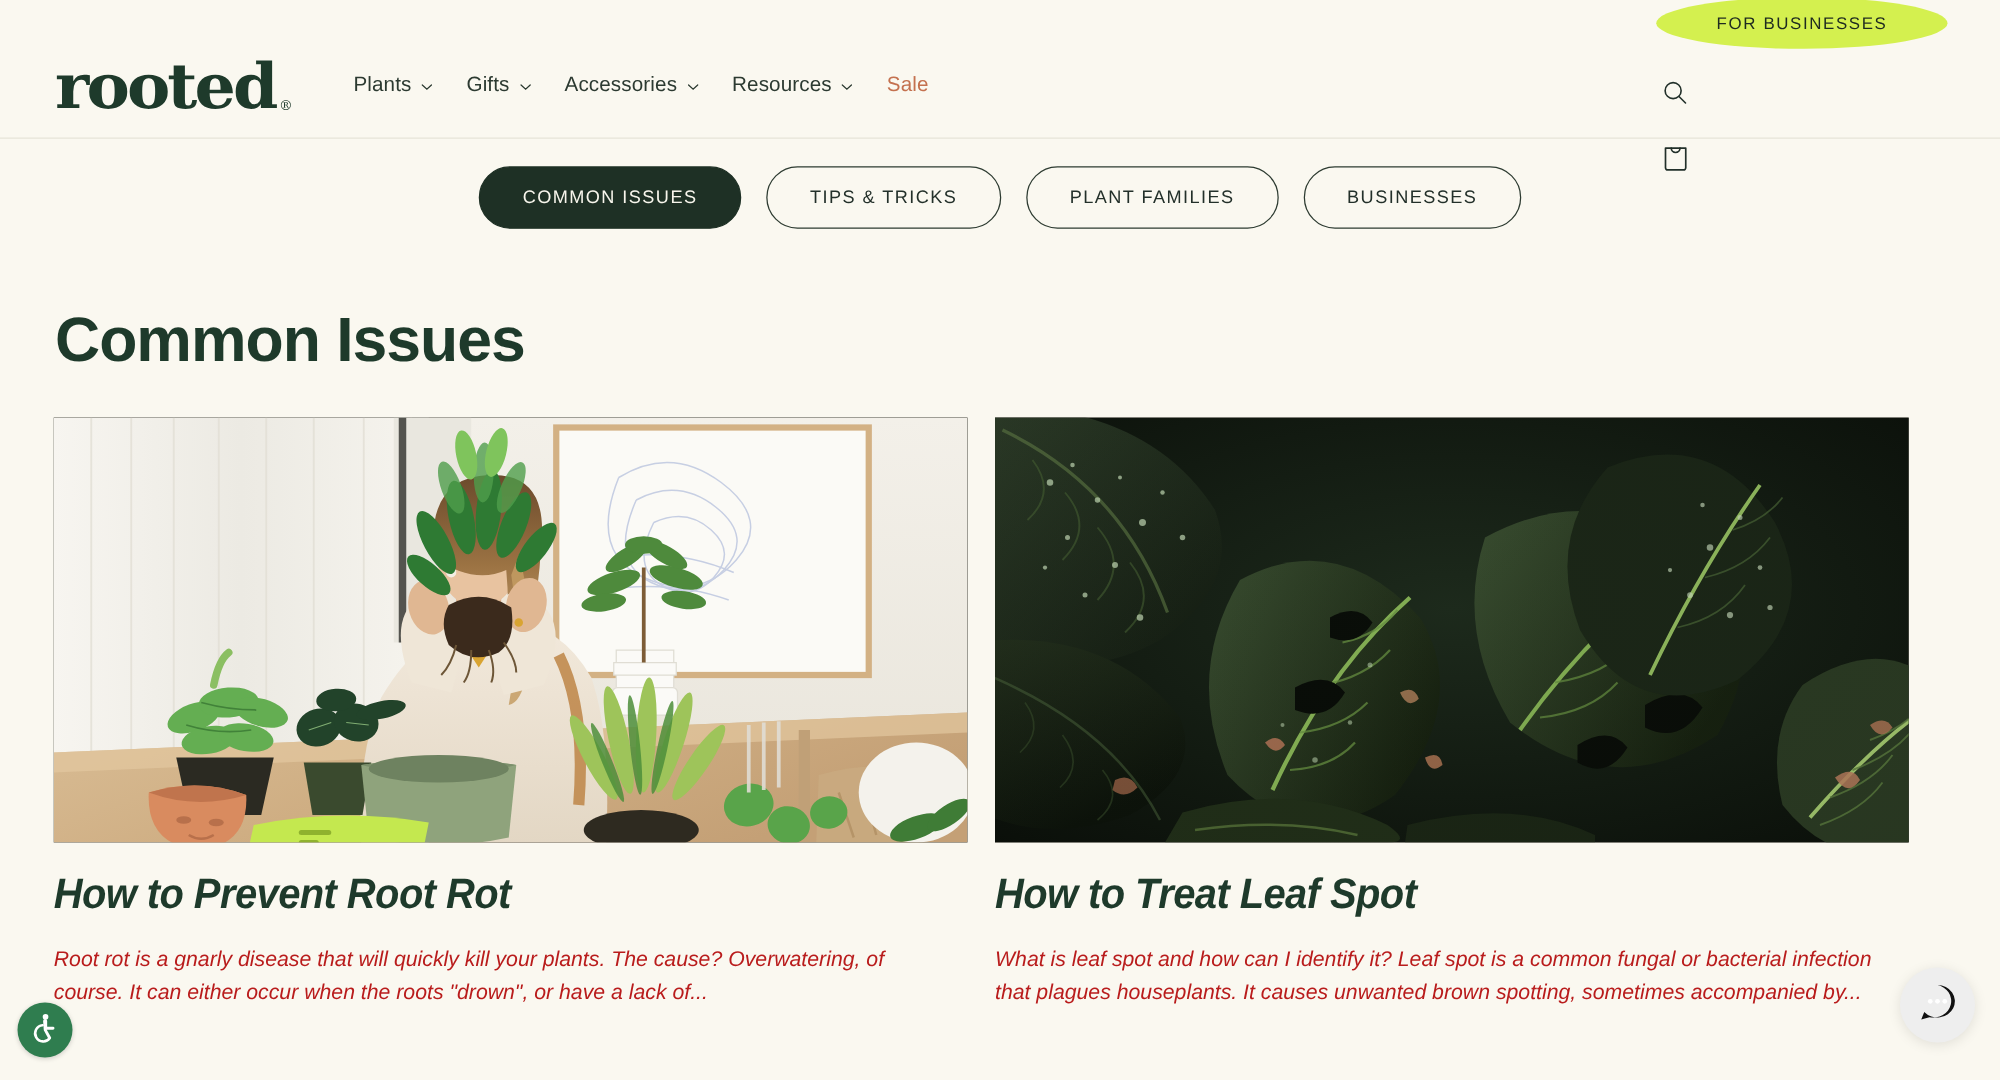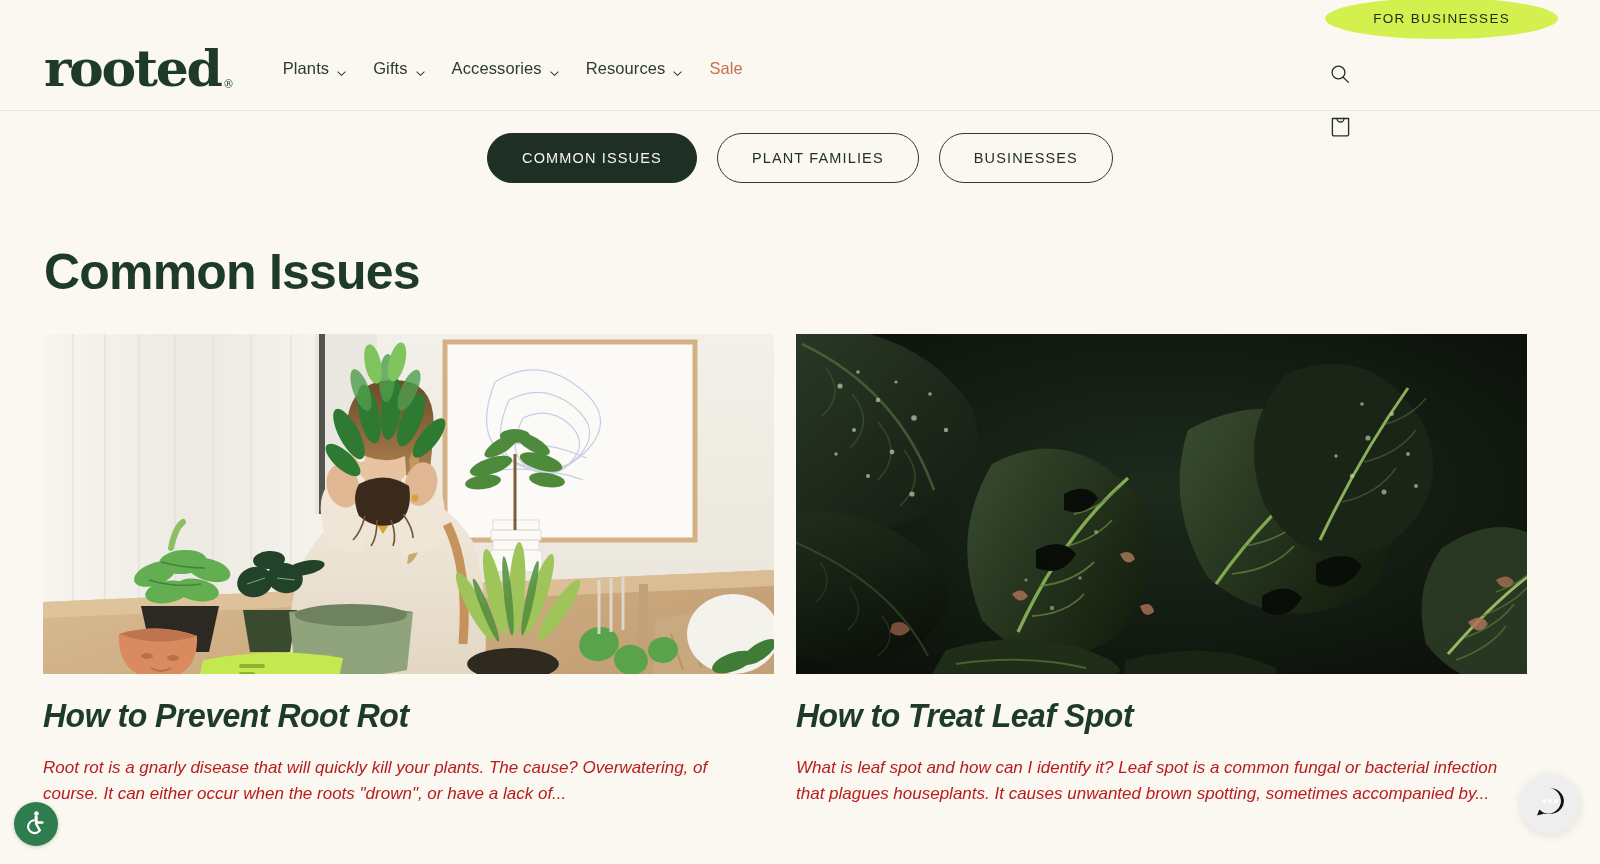--- a/index.html
+++ b/index.html
@@ -53,21 +53,21 @@
   }
 
   .mainnav {
     display: flex;
     align-items: center;
     gap: 26px;
     margin-left: 56px;
   }
   .navitem {
     display: flex;
-    align-items: flex-end;
+    align-items: center;
     gap: 7px;
     font-size: 16.5px;
     color: #2c3a31;
     letter-spacing: .1px;
     cursor: pointer;
     white-space: nowrap;
   }
   .navitem.sale { color: #c4714f; }
   .chev {
     width: 11px;
@@ -266,20 +266,21 @@
           <path d="M4.2 7.2 h15.6 v15.2 a1.6 1.6 0 0 1 -1.6 1.6 h-12.4 a1.6 1.6 0 0 1 -1.6 -1.6 z" fill="none" stroke="#22302a" stroke-width="1.3" stroke-linejoin="round"></path>
           <path d="M8.6 7.2 a3.4 3.4 0 0 0 6.8 0" fill="none" stroke="#22302a" stroke-width="1.3" stroke-linecap="round"></path>
         </svg>
       </span>
     </div>
   </div>
 </header>
 
 <div class="catbar">
   <div class="pill active">COMMON ISSUES</div>
+  <div class="pill">TIPS &amp; TRICKS</div>
   <div class="pill">PLANT FAMILIES</div>
   <div class="pill">BUSINESSES</div>
 </div>
 
 <h1 class="page-title">Common Issues</h1>
 
 <div class="grid">
 
   <article class="card">
     <div class="thumb">

